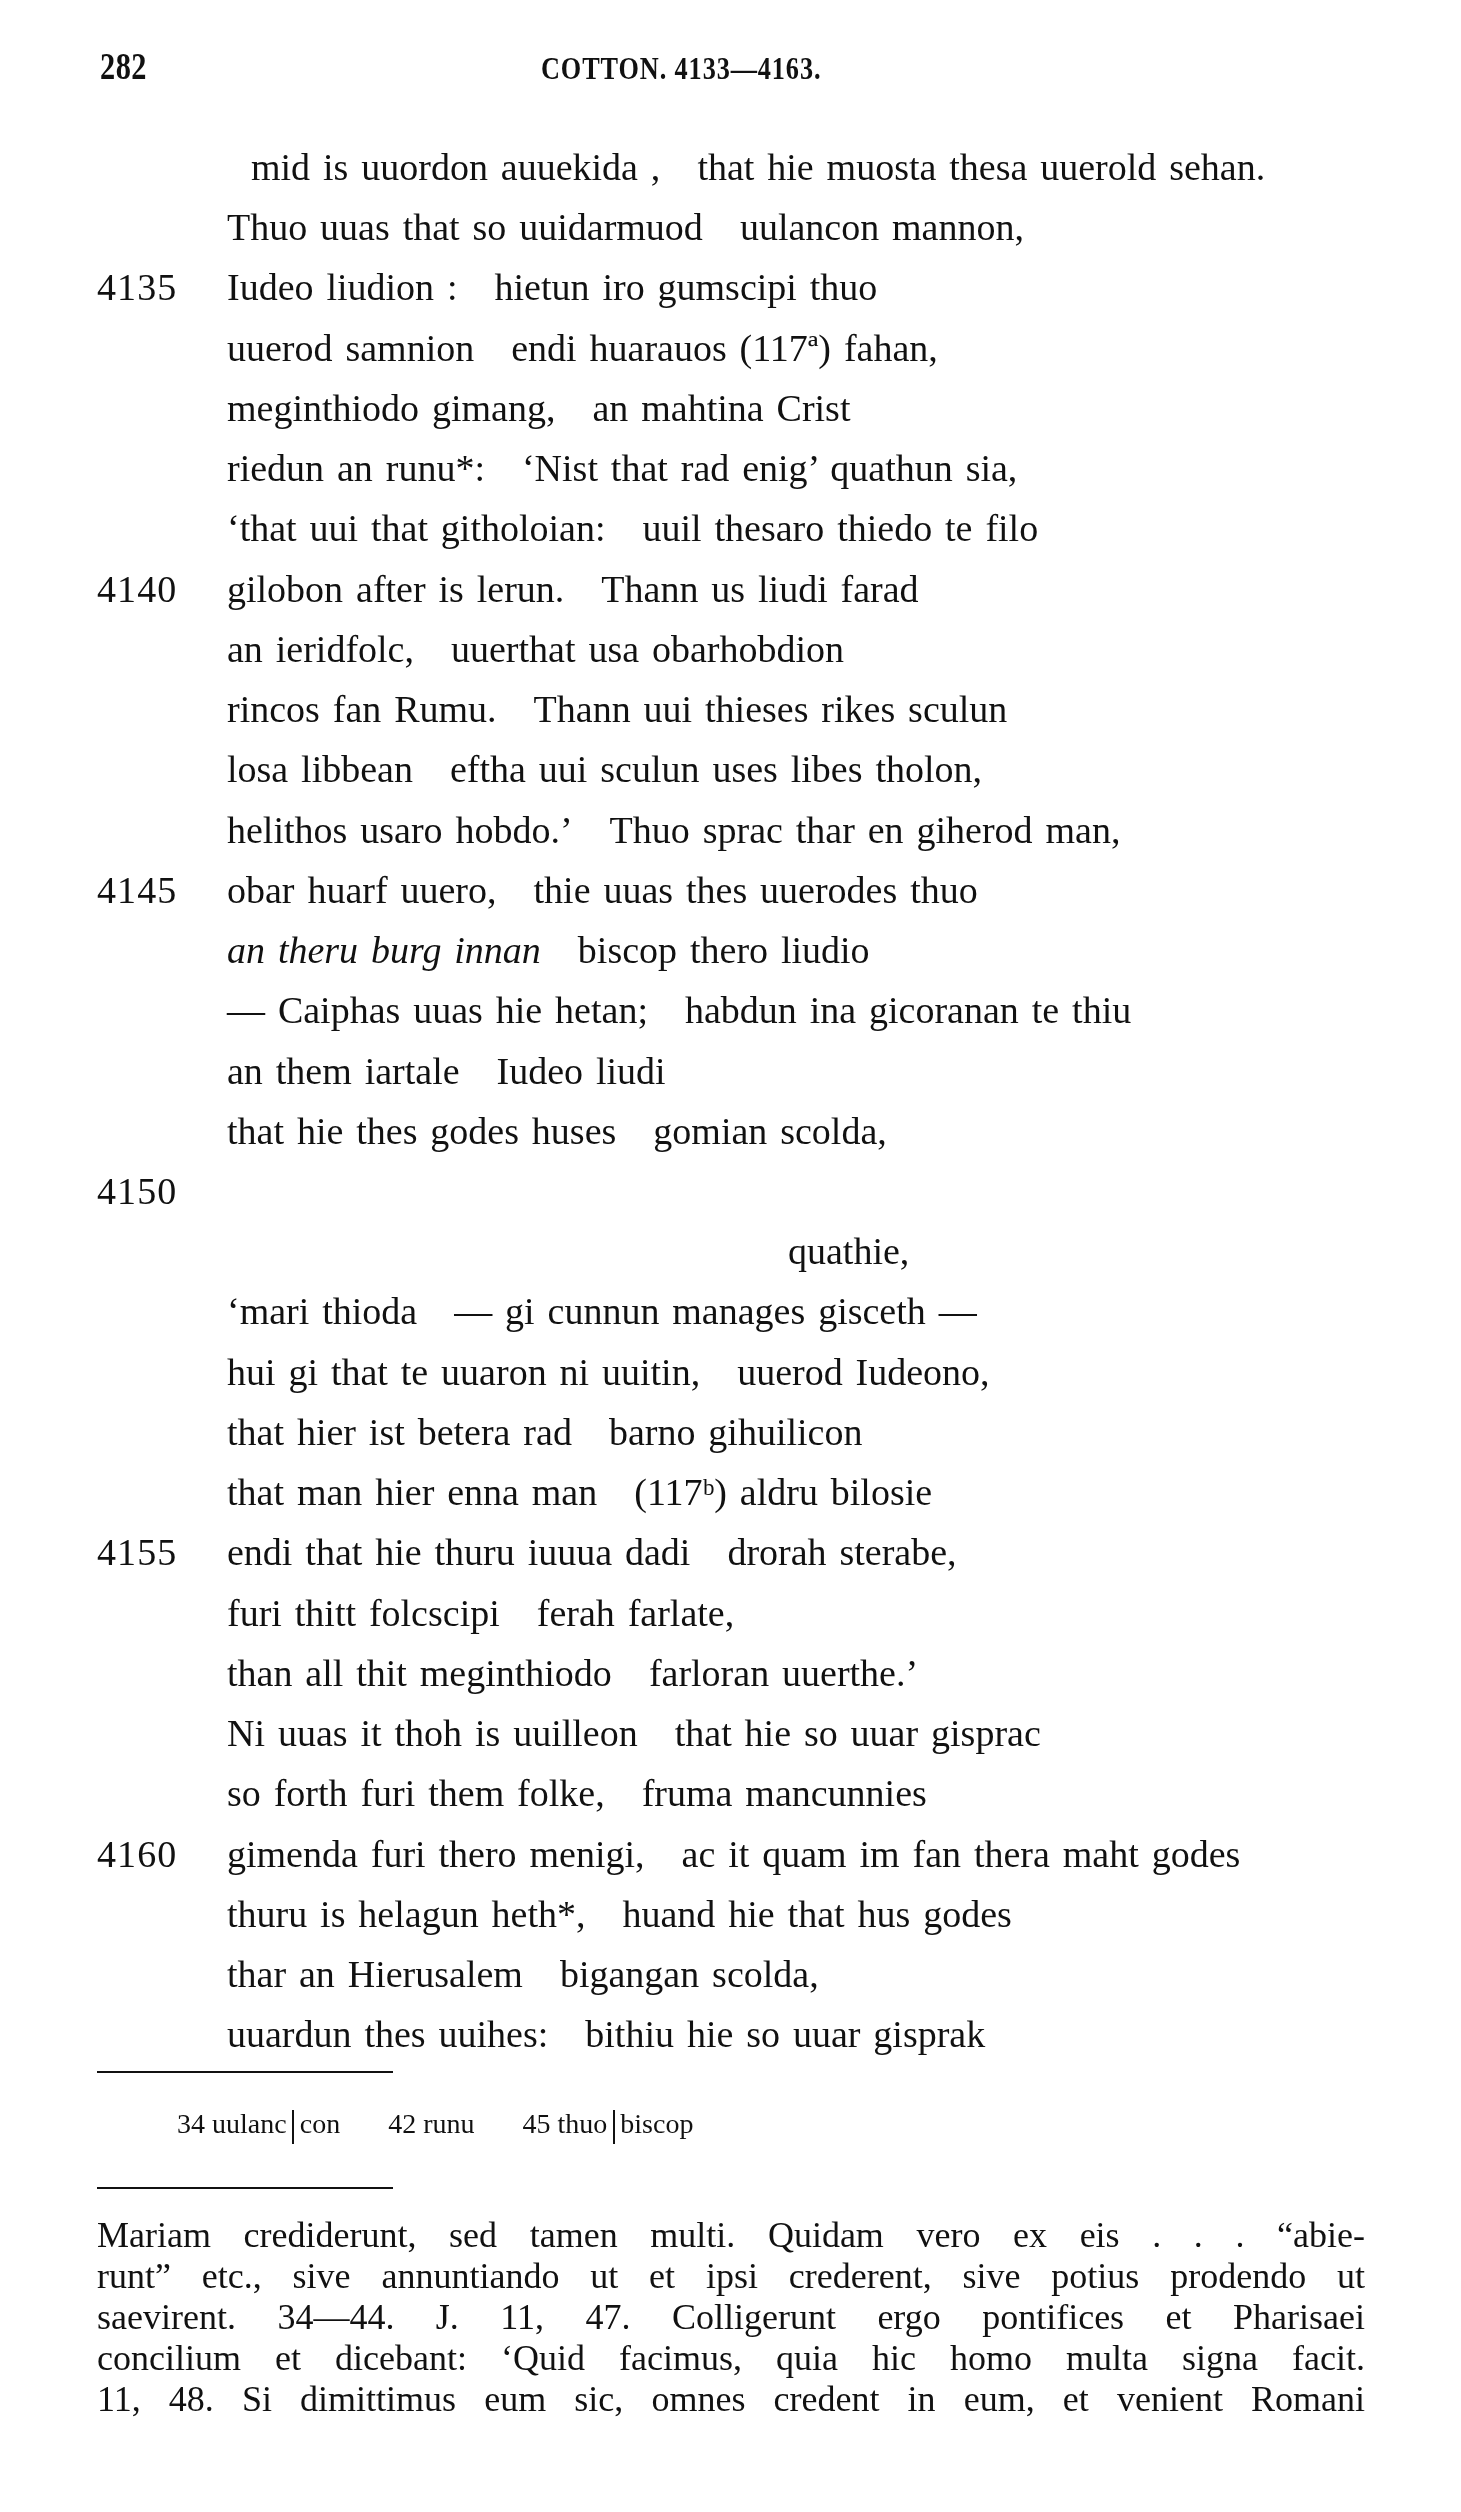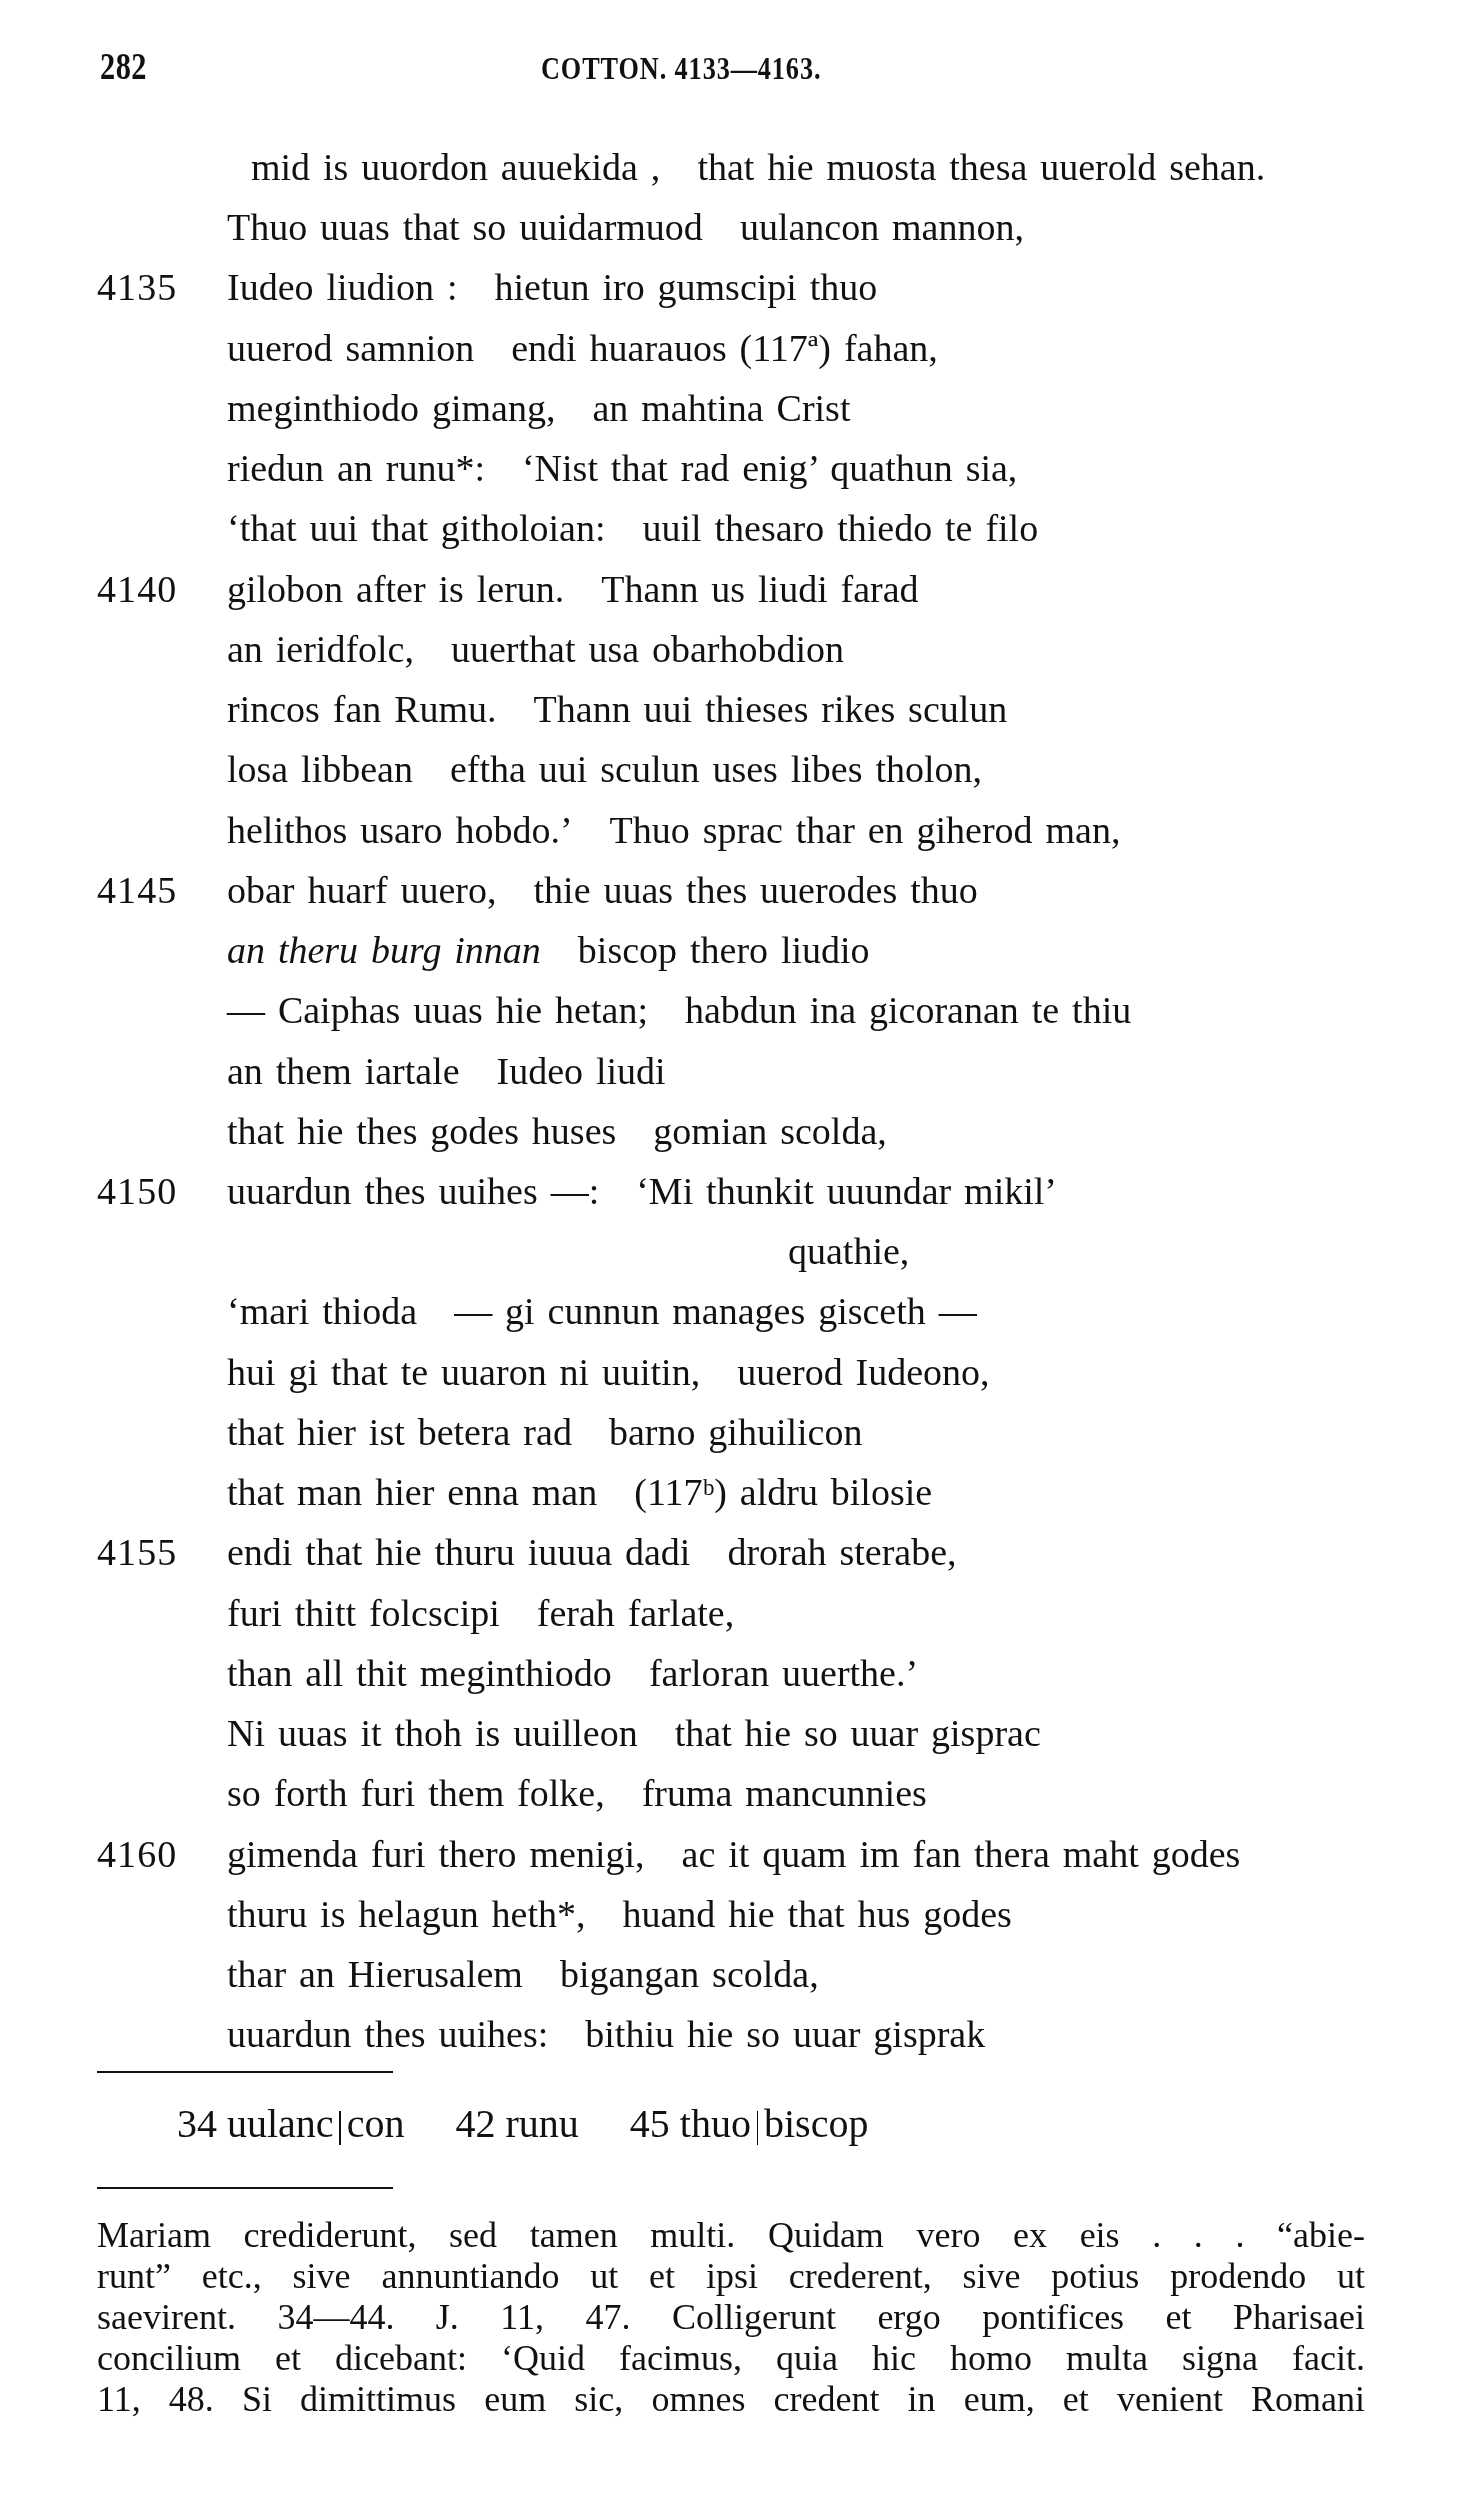--- a/index.html
+++ b/index.html
@@ -83,21 +83,21 @@
       position: absolute;
       left: 97px;
       width: 296px;
       height: 2.3px;
       background: #111111;
     }
     .variants {
       position: absolute;
       left: 177px;
       top: 2101px;
-      font-size: 40px;
+      font-size: 28px;
       line-height: 46px;
       white-space: nowrap;
     }
     .variants .variant { margin-right: 41px; }
     .variants .bar {
       display: inline-block;
       width: 1.7px;
       height: 34px;
       background: #111111;
       vertical-align: middle;
@@ -193,21 +193,20 @@
       <div class="verse-line" style="top: 904px;">
         <span class="line-no"></span>
         <span class="verse-text"><span>an them iartale</span><span class="gap"></span><span>Iudeo liudi</span></span>
       </div>
       <div class="verse-line" style="top: 964px;">
         <span class="line-no"></span>
         <span class="verse-text"><span>that hie thes godes huses</span><span class="gap"></span><span>gomian scolda,</span></span>
       </div>
       <div class="verse-line" style="top: 1024px;">
         <span class="line-no">4150</span>
-        <span class="verse-text"><span>uuardun thes uuihes —:</span><span class="gap"></span><span>‘Mi thunkit uuundar mikil’</span></span>
       </div>
       <div class="verse-line continuation" style="top: 1084px;">
         <span class="line-no"></span>
         <span class="verse-text"><span></span><span>quathie,</span></span>
       </div>
       <div class="verse-line" style="top: 1144px;">
         <span class="line-no"></span>
         <span class="verse-text"><span>‘mari thioda</span><span class="gap"></span><span>— gi cunnun manages gisceth —</span></span>
       </div>
       <div class="verse-line" style="top: 1205px;">

